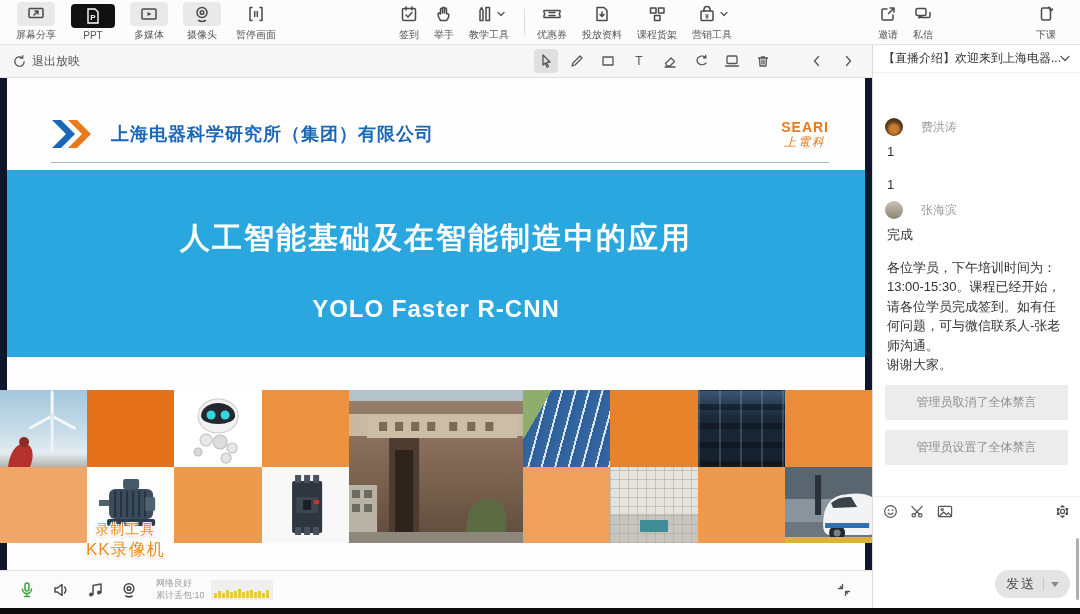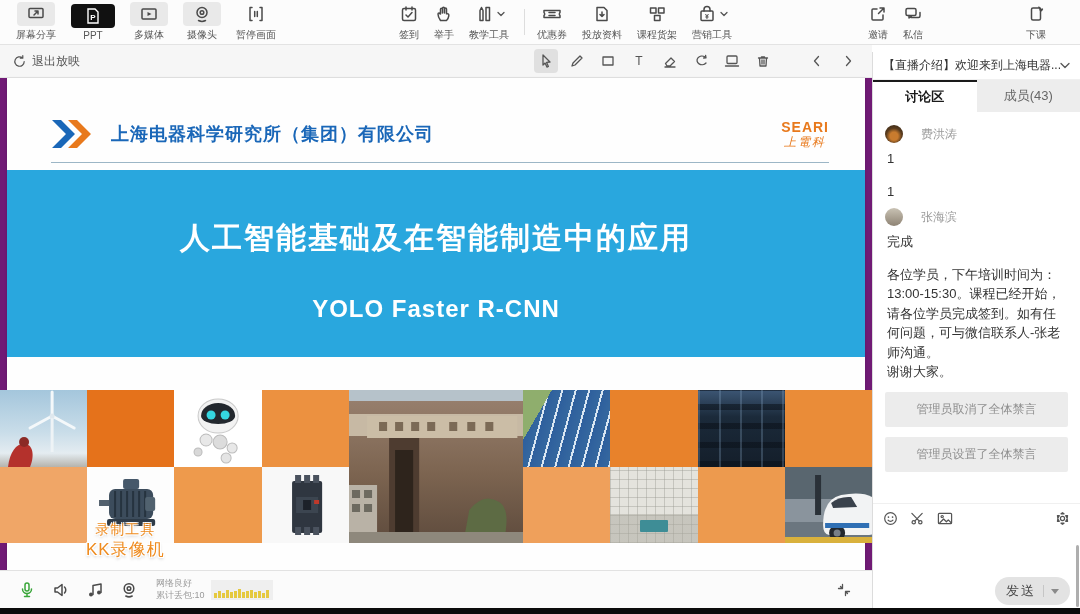--- a/index.html
+++ b/index.html
@@ -30,21 +30,21 @@
   .main { position:absolute; left:0; top:45px; width:872px; height:569px; background:#ececec; }
   .canvas-toolbar { position:absolute; left:0; top:0; width:872px; height:33px;
     background:#f6f6f6; border-bottom:1px solid #e4e4e4; display:flex; align-items:center; padding:0 12px; }
   .exit-btn { display:flex; align-items:center; gap:5px; font-size:12px; color:#555; }
   .draw-tools { margin-left:auto; display:flex; align-items:center; gap:7px; }
   .dtool { width:24px; height:24px; border-radius:4px; display:flex; align-items:center; justify-content:center; }
   .dtool.active { background:#e0e0e0; }
   .dt-gap { width:16px; }
 
   
-  .stage { position:absolute; left:0; top:33px; width:952px; height:492px; background:#701a75; }
+  .stage { position:absolute; left:0; top:33px; width:952px; height:492px; background:#0f172a; }
   .slide { position:absolute; left:7px; top:0; width:858px; height:492px; background:#fefefe; box-shadow:0 1px 3px rgba(0,0,0,.15); }
   .slide-header { position:absolute; left:44px; top:30px; right:36px; height:52px; display:flex; align-items:center; }
   .chev-logo { margin-right:16px; }
   .company { font-size:18px; font-weight:bold; color:#1a67b8; letter-spacing:1px; }
   .seari { margin-left:auto; text-align:center; line-height:1; }
   .seari .l1 { font-size:14px; font-weight:bold; color:#e8791c; letter-spacing:1px; }
   .seari .l2 { font-size:12px; color:#e8791c; font-family:"DejaVu Serif",serif; font-style:italic; margin-top:2px; letter-spacing:2px; }
   .header-rule { position:absolute; left:44px; right:36px; top:84px; height:1px; background:#9cb6c6; }
   .banner { position:absolute; left:0; top:92px; width:858px; height:187px; background:#29a7de; }
   .banner-title { position:absolute; left:0; right:0; top:48px; text-align:center;
@@ -99,21 +99,21 @@
   .statusbar { position:absolute; left:0; top:525px; width:872px; height:38px;
     background:#fbfbfb; border-top:1px solid #e2e2e2; display:flex; align-items:center; padding:0 14px; }
   .sb-ic { width:26px; height:22px; display:flex; align-items:center; justify-content:center; margin-right:8px; }
   .net-block { margin-left:6px; font-size:9px; color:#9a9a9a; line-height:1.3; white-space:nowrap; }
   .sparkline { margin-left:6px; width:62px; height:20px; background:#efefef; display:flex; align-items:flex-end; gap:1px; padding:2px 3px; }
   .sparkline i { display:block; width:3px; background:#e5c93f; }
   .collapse { margin-left:auto; margin-right:6px; }
   .black-strip { position:absolute; left:0; top:608px; width:1080px; height:6px; background:#0b0b0b; }
 
   
-  .sidebar { position:absolute; left:872px; top:52px; width:208px; height:563px; background:#fff; border-left:1px solid #dcdcdc; }
+  .sidebar { position:absolute; left:872px; top:45px; width:208px; height:563px; background:#fff; border-left:1px solid #dcdcdc; }
   .sb-header { height:28px; display:flex; align-items:center; padding:0 10px; border-bottom:1px solid #f0f0f0; }
   .sb-header-title { font-size:12px; color:#333; white-space:nowrap; overflow:hidden; }
   .sb-header .chev { margin-left:auto; }
   .tabs { display:flex; height:32px; }
   .tab { flex:1; display:flex; align-items:center; justify-content:center; font-size:13px; }
   .tab.active { background:#fff; color:#1a1a1a; font-weight:bold; border-top:2px solid #1a1a1a; }
   .tab.inactive { background:#ededed; color:#666; }
   .msgs { position:absolute; top:60px; left:0; right:0; bottom:115px; overflow:hidden; padding-top:6px; }
   .msg { padding:7px 12px 0; }
   .msg-head { display:flex; align-items:center; gap:6px; }
@@ -285,21 +285,21 @@
         <svg width="20" height="20" viewBox="0 0 20 20">
             <rect class="stroke" x="3" y="4.5" width="10" height="7" rx="1.5"></rect>
             <path class="stroke" d="M8 13.5 h7.5 a1.5 1.5 0 0 0 1.5 -1.5 V8.5 M6 11.5 v2.5 l2.5 -2"></path>
           </svg>
       </span>
       <span class="tb-label">私信</span>
     </div>
 
     <div class="sp3"></div>
 
-    <div class="tb-item" style="margin-right:18px;">
+    <div class="tb-item" style="margin-right:8px;">
       <span class="noTile">
         <svg width="20" height="20" viewBox="0 0 20 20">
             <path class="stroke" d="M7 4 h6 a1.5 1.5 0 0 1 1.5 1.5 v9 a1.5 1.5 0 0 1 -1.5 1.5 h-6 a1.5 1.5 0 0 1 -1.5 -1.5 v-9 A1.5 1.5 0 0 1 7 4 z"></path>
             <path class="stroke" d="M12.8 3.2 c1.6 .8 2.4 1.8 2.7 3.4 M15.5 6.6 l.9-1.5 M15.5 6.6 l-1.6-.7"></path>
           </svg>
       </span>
       <span class="tb-label">下课</span>
     </div>
   </div>
 
@@ -567,24 +567,20 @@
   <div class="sidebar">
     <div class="sb-header">
       <span class="sb-header-title">【直播介绍】欢迎来到上海电器...</span>
       <span class="chev">
         <svg width="10" height="7" viewBox="0 0 10 7">
             <path class="stroke2" d="M1 1.5 L5 5.5 L9 1.5"></path>
           </svg>
       </span>
     </div>
 
-    <div class="tabs">
-      <div class="tab active">讨论区</div>
-      <div class="tab inactive">成员(43)</div>
-    </div>
 
     <div class="msgs">
 
       <div class="msg">
         <div class="msg-head">
           <span class="avatar av-sunset"></span>
           <span class="msg-name">费洪涛</span>
         </div>
         <div class="msg-text">1</div>
       </div>

